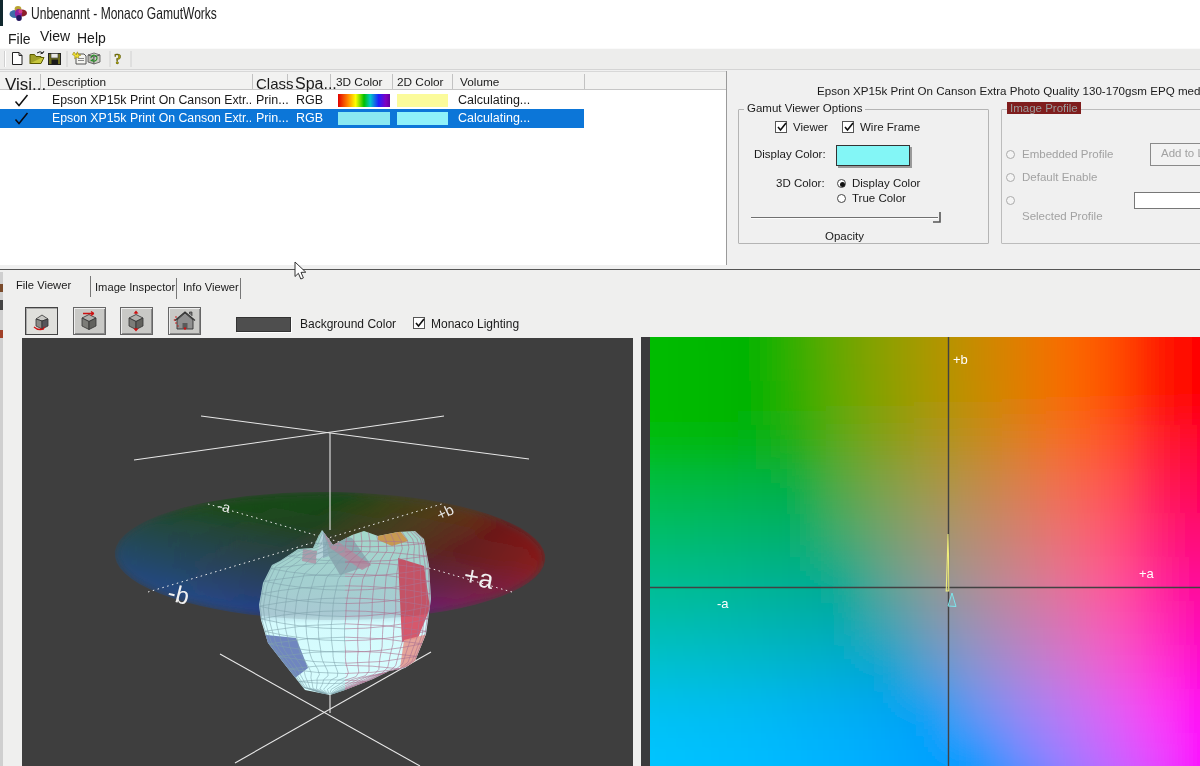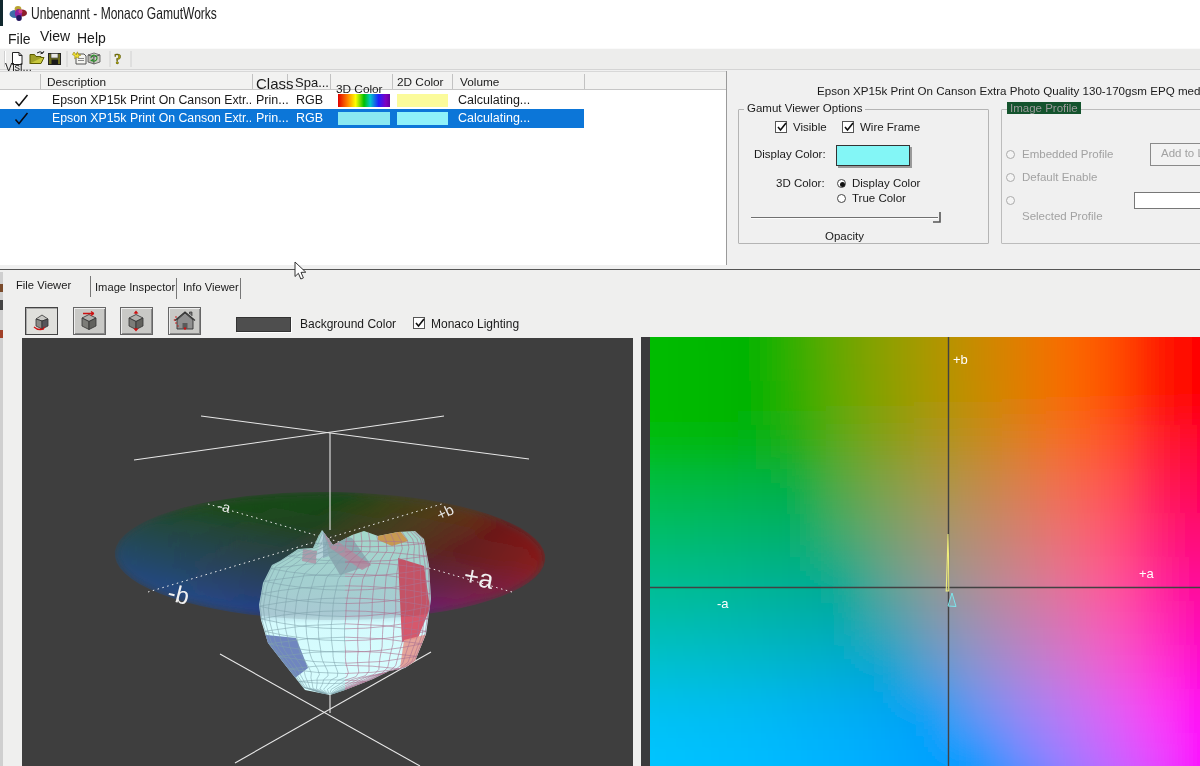--- a/index.html
+++ b/index.html
@@ -53,25 +53,25 @@
 <div class="abs" style="left:0;top:71px;width:726px;height:194px;background:#fff;border-top:1px solid #d8d8d8"></div>
 <div class="abs" style="left:726px;top:71px;width:1px;height:194px;background:#9a9a9a"></div>
 <div class="abs" style="left:0;top:72px;width:726px;height:18px;background:#f2f2f1;border-bottom:1px solid #c6c6c6"></div>
 <div class="abs" style="left:40px;top:74px;width:1px;height:15px;background:#c2c2c2"></div>
 <div class="abs" style="left:252px;top:74px;width:1px;height:15px;background:#c2c2c2"></div>
 <div class="abs" style="left:287px;top:74px;width:1px;height:15px;background:#c2c2c2"></div>
 <div class="abs" style="left:330px;top:74px;width:1px;height:15px;background:#c2c2c2"></div>
 <div class="abs" style="left:392px;top:74px;width:1px;height:15px;background:#c2c2c2"></div>
 <div class="abs" style="left:452px;top:74px;width:1px;height:15px;background:#c2c2c2"></div>
 <div class="abs" style="left:584px;top:74px;width:1px;height:15px;background:#c2c2c2"></div>
-<div class="t" style="left:5px;top:61px;font-size:11px">Visi...</div>
+<div class="t" style="left:5px;top:75px;font-size:17px">Visi...</div>
 <div class="t" style="left:47px;top:75px;font-size:11.8px">Description</div>
 <div class="t" style="left:256px;top:75px;font-size:15px">Class</div>
-<div class="t" style="left:295px;top:75px;font-size:13px">Spa...</div>
-<div class="t" style="left:336px;top:82px;font-size:11.8px">3D Color</div>
+<div class="t" style="left:295px;top:75px;font-size:16px">Spa...</div>
+<div class="t" style="left:336px;top:75px;font-size:11.8px">3D Color</div>
 <div class="t" style="left:397px;top:75px;font-size:11.8px">2D Color</div>
 <div class="t" style="left:460px;top:75px;font-size:11.8px">Volume</div>
 <svg class="abs" style="left:14px;top:94px" width="15" height="14" viewBox="0 0 15 14">
     <path d="M1.5,7.5 L5,11.5 L13.5,1" fill="none" stroke="#111" stroke-width="1.5"></path>
   </svg>
 <div class="t" style="left:52px;top:93px;font-size:12.3px;width:199px;overflow:hidden">Epson XP15k Print On Canson Extr...</div>
 <div class="t" style="left:256px;top:93px;font-size:12.5px">Prin...</div>
 <div class="t" style="left:296px;top:93px;font-size:12.5px">RGB</div>
 <div class="abs" style="left:338px;top:94px;width:52px;height:13px;background:linear-gradient(90deg,#e00000,#ff8000 18%,#ffff00 34%,#00c000 50%,#00c8c8 62%,#2020ff 78%,#8000c0 92%,#6000a0)"></div>
 <div class="abs" style="left:397px;top:94px;width:51px;height:13px;background:#fbfb9b"></div>
@@ -88,42 +88,42 @@
 <div class="t" style="left:458px;top:111px;font-size:12.5px;color:#fff">Calculating...</div>
 
 <div class="abs" style="left:727px;top:71px;width:473px;height:194px;background:#f0f0f0"></div>
 <div class="t" style="left:817px;top:84px;font-size:11.6px;width:383px;overflow:hidden">Epson XP15k Print On Canson Extra Photo Quality 130-170gsm EPQ medi...</div>
 <div class="abs" style="left:738px;top:109px;width:251px;height:135px;border:1px solid #b4b4b4;border-radius:1px"></div>
 <div class="t" style="left:744px;top:102px;font-size:11.5px;background:#f0f0f0;padding:0 3px">Gamut Viewer Options</div>
 <div class="abs" style="left:775px;top:121px;width:12px;height:12px;background:#fff;border:1px solid #555"></div>
 <svg class="abs" style="left:776px;top:121px" width="12" height="12" viewBox="0 0 12 12">
     <path d="M2,6 L4.5,9 L10,2" fill="none" stroke="#111" stroke-width="1.6"></path>
   </svg>
-<div class="t" style="left:793px;top:121px;font-size:11.5px">Visible</div>
+<div class="t" style="left:793px;top:121px;font-size:11.5px">Viewer</div>
 <div class="abs" style="left:842px;top:121px;width:12px;height:12px;background:#fff;border:1px solid #555"></div>
 <svg class="abs" style="left:843px;top:121px" width="12" height="12" viewBox="0 0 12 12">
     <path d="M2,6 L4.5,9 L10,2" fill="none" stroke="#111" stroke-width="1.6"></path>
   </svg>
 <div class="t" style="left:860px;top:121px;font-size:11.5px">Wire Frame</div>
 <div class="t" style="left:754px;top:148px;font-size:11.5px">Display Color:</div>
 <div class="abs" style="left:836px;top:145px;width:74px;height:21px;background:#83f6f6;border:1px solid #333;box-shadow:2px 2px 0 #9a9a9a"></div>
 <div class="t" style="left:776px;top:177px;font-size:11.5px">3D Color:</div>
 <div class="abs" style="left:837px;top:179px;width:9px;height:9px;border:1px solid #444;border-radius:50%;background:#fff"></div>
 <div class="abs" style="left:840px;top:182px;width:5px;height:5px;border-radius:50%;background:#111"></div>
 <div class="t" style="left:852px;top:177px;font-size:11.5px">Display Color</div>
 <div class="abs" style="left:837px;top:194px;width:9px;height:9px;border:1px solid #444;border-radius:50%;background:#fff"></div>
 <div class="t" style="left:852px;top:192px;font-size:11.5px">True Color</div>
 <div class="abs" style="left:751px;top:217px;width:187px;height:1px;background:#707070"></div>
 <div class="abs" style="left:751px;top:218px;width:187px;height:1px;background:#fdfdfd"></div>
 <svg class="abs" style="left:930px;top:211px" width="12" height="14" viewBox="0 0 12 14">
     <path d="M10,1 V11 H3" fill="none" stroke="#555" stroke-width="1.6"></path>
   </svg>
 <div class="t" style="left:825px;top:230px;font-size:11.5px">Opacity</div>
 <div class="abs" style="left:1001px;top:109px;width:210px;height:135px;border:1px solid #bcbcbc;border-radius:1px"></div>
-<div class="t" style="left:1007px;top:102px;font-size:11.5px;color:#9b9b9b;background:#14532d;padding:0 3px">Image Profile</div>
+<div class="t" style="left:1007px;top:102px;font-size:11.5px;color:#9b9b9b;background:#7f1d1d;padding:0 3px">Image Profile</div>
 <div class="abs" style="left:1006px;top:150px;width:9px;height:9px;border:1px solid #aaa;border-radius:50%;background:#f4f4f4"></div>
 <div class="t" style="left:1022px;top:148px;font-size:11.5px;color:#a2a2a2">Embedded Profile</div>
 <div class="abs" style="left:1006px;top:173px;width:9px;height:9px;border:1px solid #aaa;border-radius:50%;background:#f4f4f4"></div>
 <div class="t" style="left:1022px;top:171px;font-size:11.5px;color:#a2a2a2">Default Enable</div>
 <div class="abs" style="left:1006px;top:196px;width:9px;height:9px;border:1px solid #aaa;border-radius:50%;background:#f4f4f4"></div>
 <div class="t" style="left:1022px;top:210px;font-size:11.5px;color:#a2a2a2">Selected Profile</div>
 <div class="abs" style="left:1150px;top:143px;width:50px;height:23px;background:#f2f2f2;border:1px solid #8a8a8a;border-right:none"></div>
 <div class="t" style="left:1161px;top:147px;font-size:11.5px;color:#a2a2a2">Add to L</div>
 <div class="abs" style="left:1134px;top:192px;width:66px;height:17px;background:#fff;border:1px solid #777;border-right:none"></div>
 

